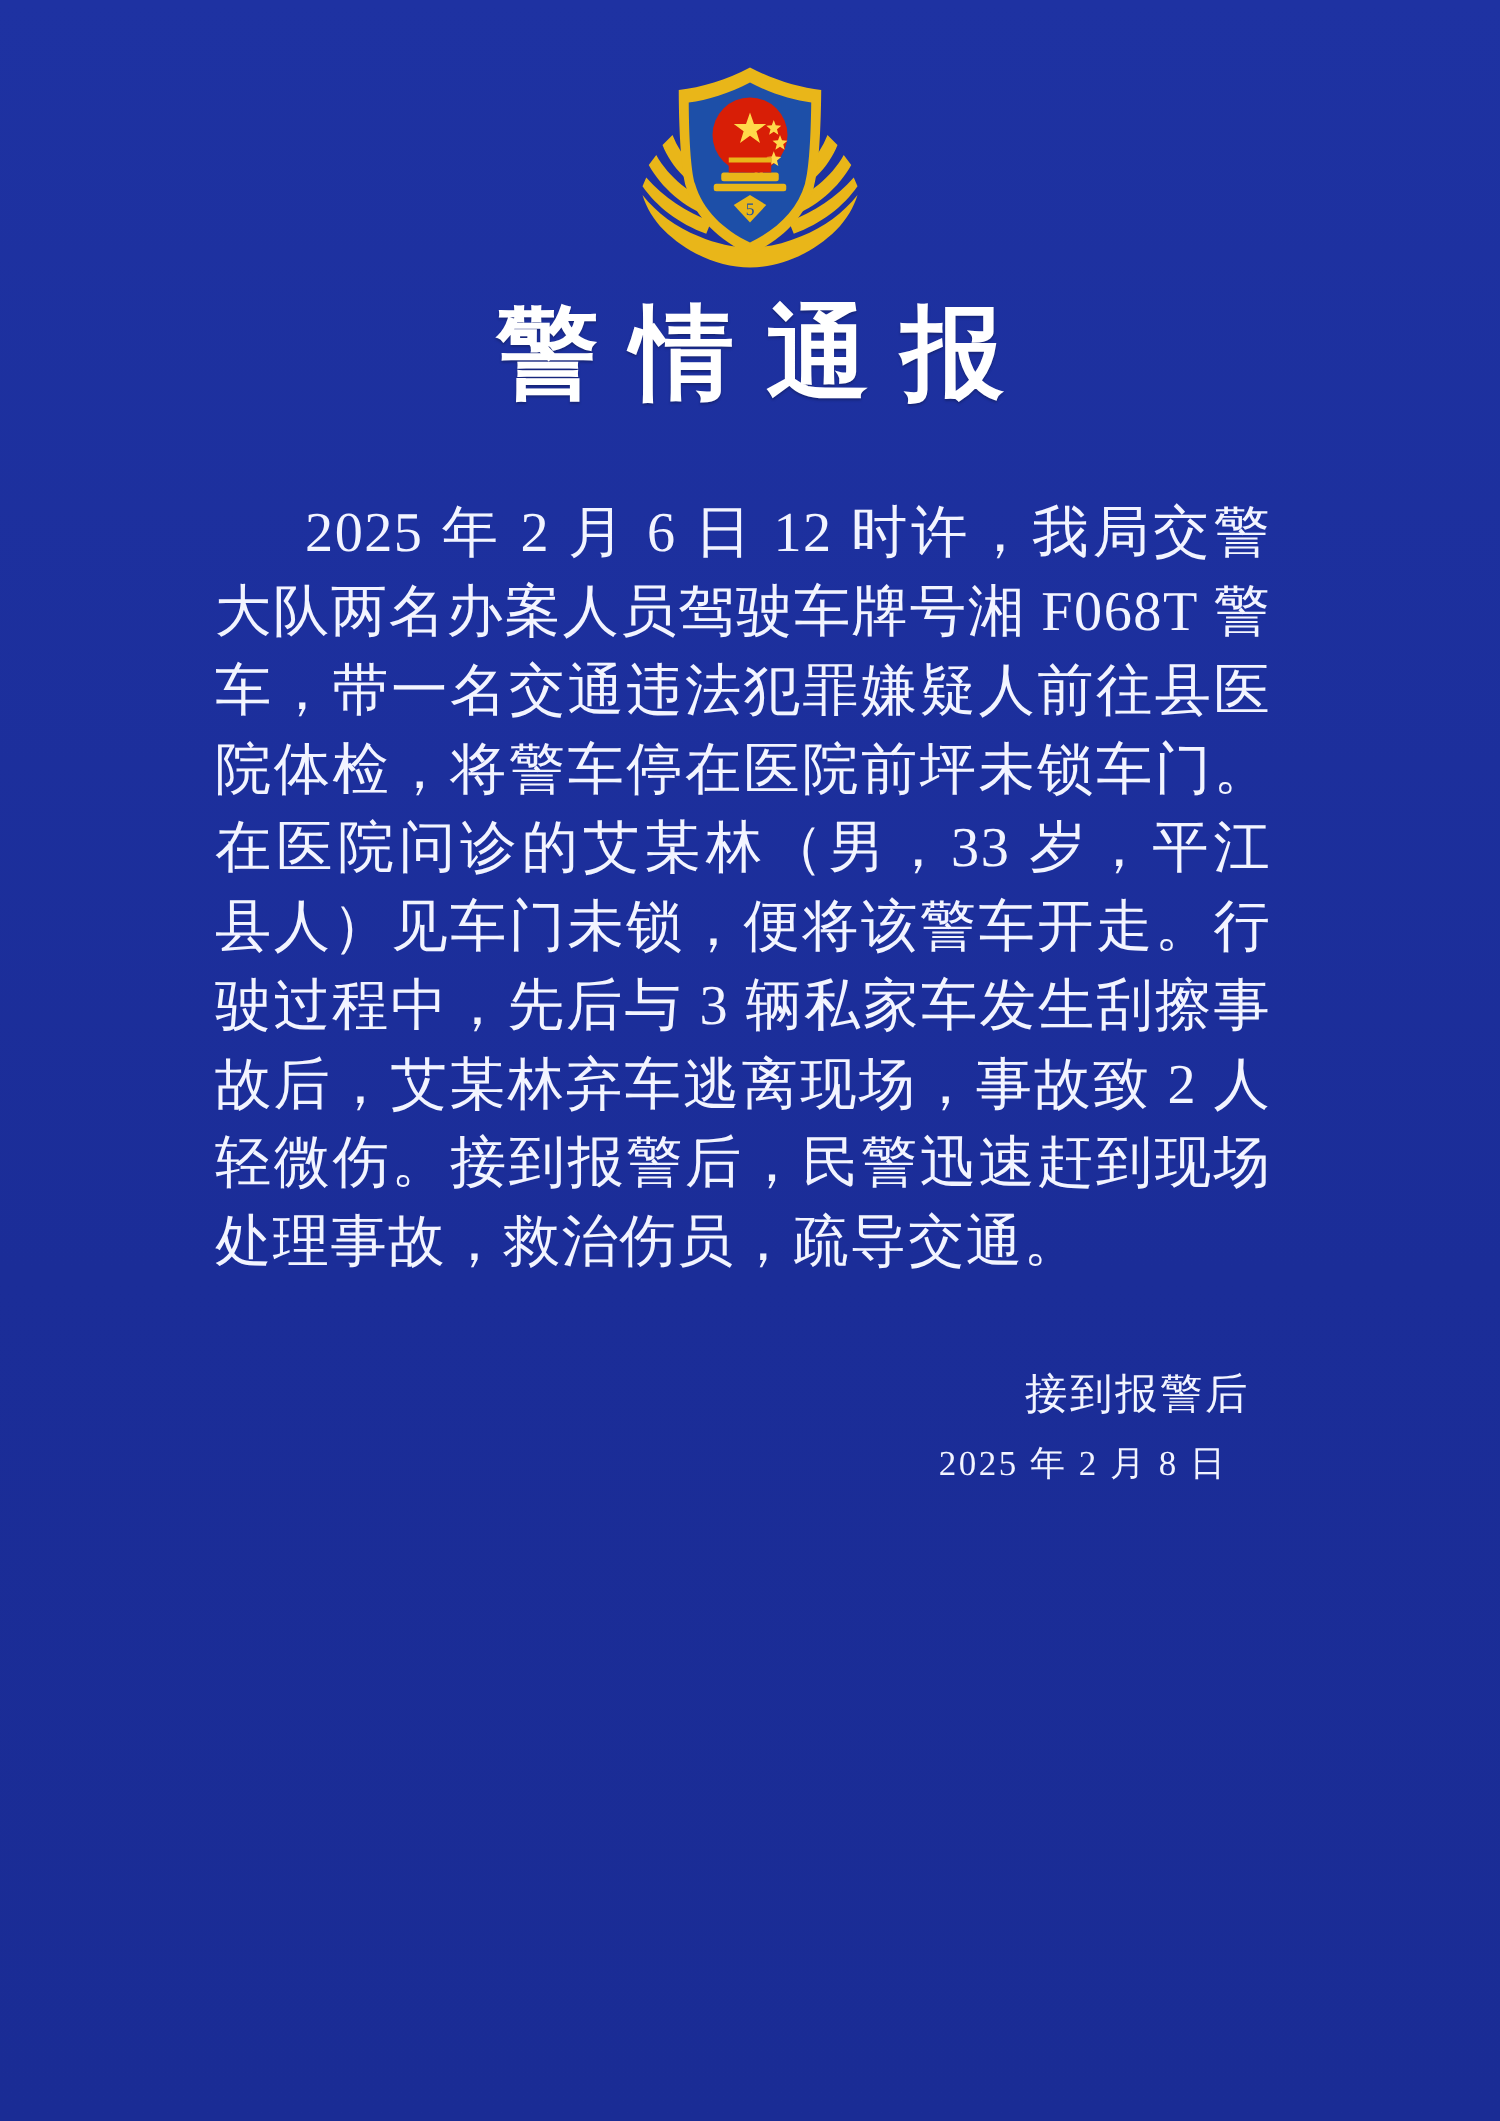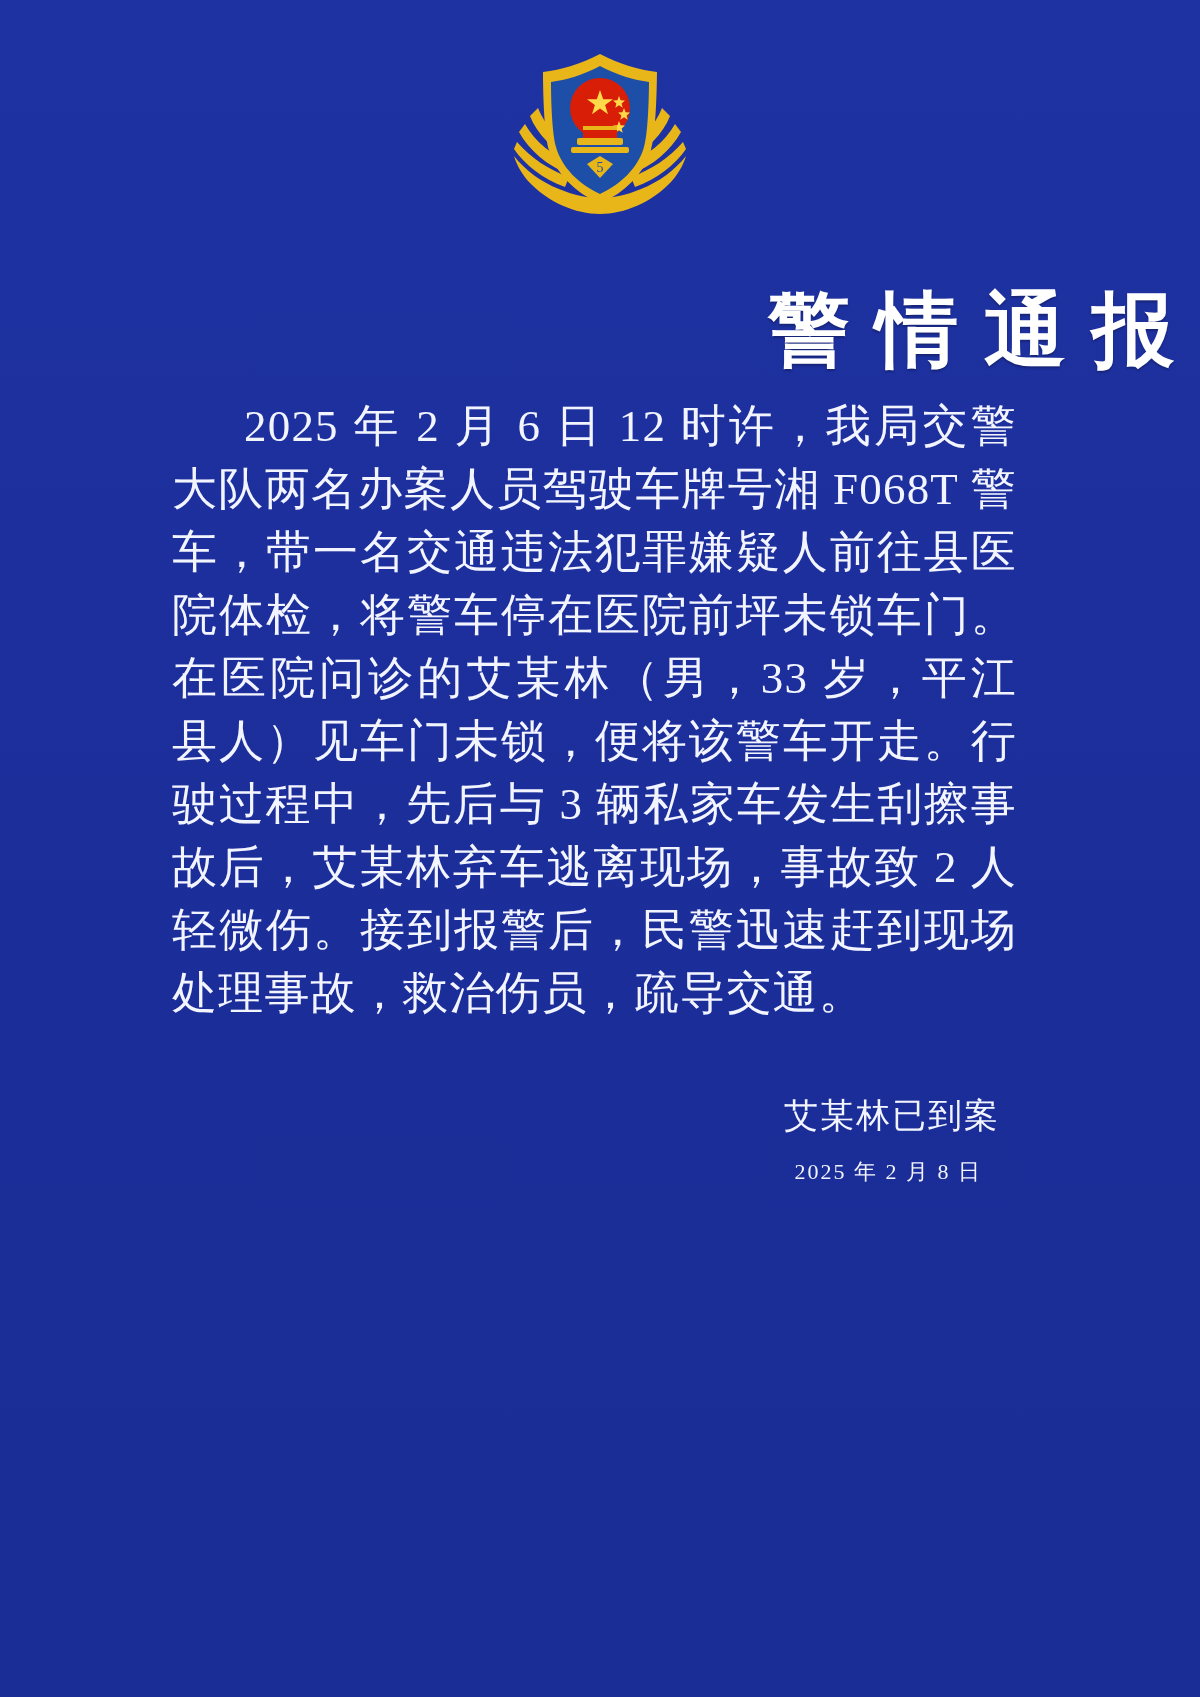--- a/index.html
+++ b/index.html
@@ -34,30 +34,29 @@
     height: 175px;
   }
   .emblem-wrap svg { display: block; }
 
   
   .title {
     position: absolute;
     top: 238px;
     left: 0;
     width: 100%;
-    text-align: right;
+    text-align: center;
     font-size: 82px;
     line-height: 1.1;
     font-weight: bold;
     letter-spacing: 26px;
     text-indent: 26px;
     color: #ffffff;
     font-family: "Liberation Serif", "DejaVu Serif", serif;
     text-shadow: 0 2px 2px rgba(0,0,0,.25);
-    margin-top: 48px;
   }
 
   
   .body-area {
     position: absolute;
     top: 395px;
     left: 172px;
     width: 845px;
   }
   .para {
@@ -79,21 +78,21 @@
     width: 1000px;
     text-align: right;
   }
   .sign .org {
     font-size: 34px;
     line-height: 56px;
     letter-spacing: 2px;
     color: #f2f4ff;
   }
   .sign .date {
-    font-size: 22px;
+    font-size: 28px;
     line-height: 56px;
     letter-spacing: 2px;
     color: #f2f4ff;
     padding-right: 18px;
   }
 </style>
 </head>
 <body>
 
 <div class="page">
@@ -136,17 +135,17 @@
     </svg>
   </div>
 
   <div class="title">警情通报</div>
 
   <div class="body-area">
     <p class="para">2025 年 2 月 6 日 12 时许，我局交警大队两名办案人员驾驶车牌号湘 F068T 警车，带一名交通违法犯罪嫌疑人前往县医院体检，将警车停在医院前坪未锁车门。在医院问诊的艾某林（男，33 岁，平江县人）见车门未锁，便将该警车开走。行驶过程中，先后与 3 辆私家车发生刮擦事故后，艾某林弃车逃离现场，事故致 2 人轻微伤。接到报警后，民警迅速赶到现场处理事故，救治伤员，疏导交通。</p>
   </div>
 
   <div class="sign">
-    <div class="org">艾某林已到案</div>
+    <div class="org">接到报警后</div>
     <div class="date">2025 年 2 月 8 日</div>
   </div>
 
 </div>
 
 </body></html>

